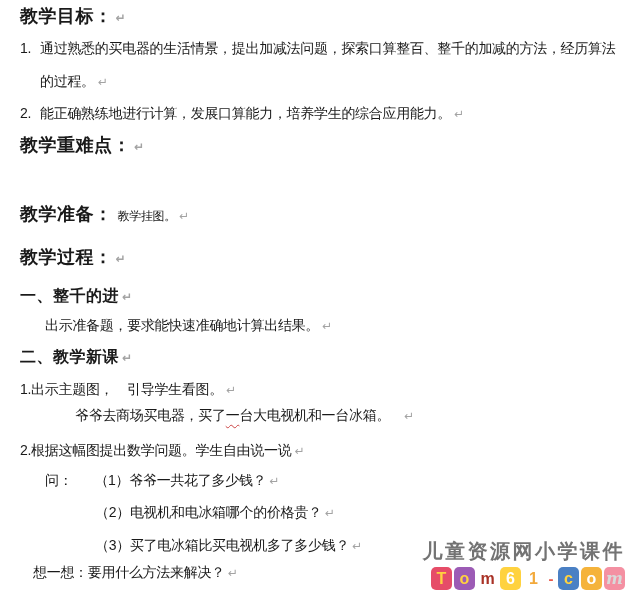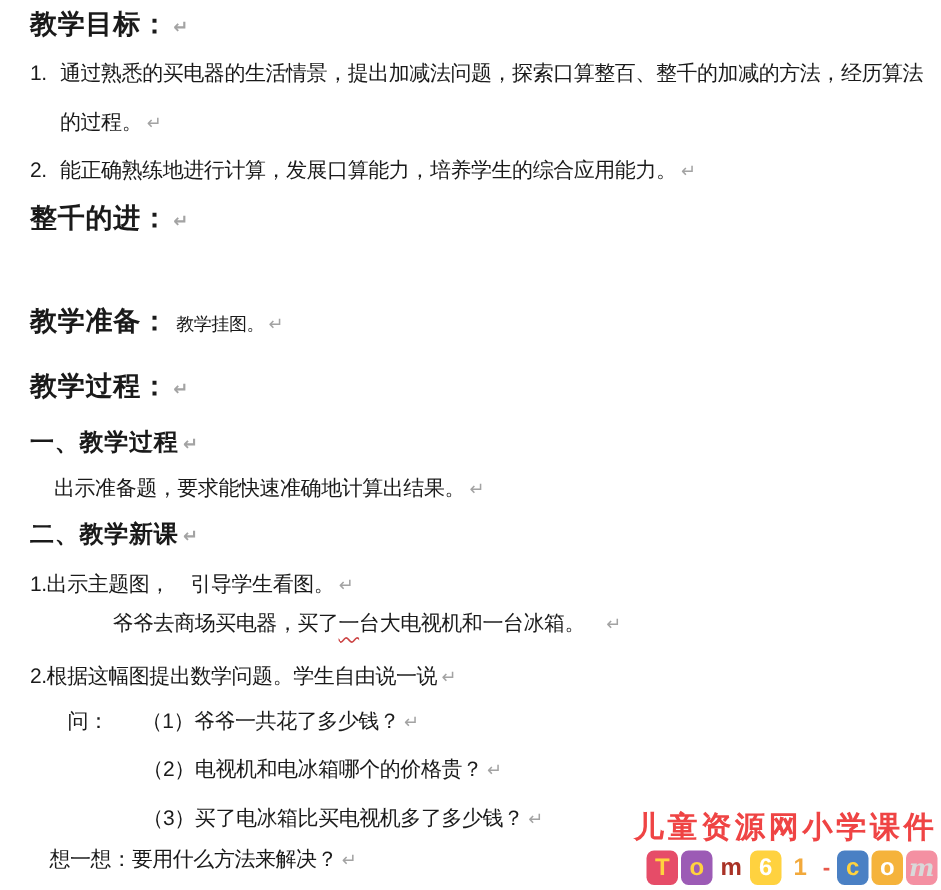--- a/index.html
+++ b/index.html
@@ -23,21 +23,21 @@
     text-decoration:underline;
     text-decoration-style:wavy;
     text-decoration-color:#cc4444;
     text-decoration-thickness:1px;
     text-underline-offset:4px;
   }
   .q-gap{margin-left:22px;}
 
   
   .watermark{position:absolute;right:2px;bottom:3px;text-align:right;}
-  .wm-text{font-size:20px;font-weight:bold;color:#ef4444;letter-spacing:2.5px;white-space:nowrap;}
+  .wm-text{font-size:20px;font-weight:bold;color:#737373;letter-spacing:2.5px;white-space:nowrap;}
   .wm-logo{display:flex;justify-content:flex-end;align-items:center;gap:2px;margin-top:2px;}
   .lb{width:21px;height:23px;border-radius:5px;display:flex;align-items:center;justify-content:center;font-weight:bold;font-size:16px;line-height:1;}
   .lb0{background:#e64c68;color:#ffd23f;}
   .lb1{background:#9c5bb5;color:#ffd23f;}
   .lb2{background:transparent;color:#a93226;}
   .lb3{background:#ffd23f;color:#ffffff;}
   .lb4{background:transparent;color:#f2a93b;}
   .lb5{background:transparent;color:#e8584a;width:10px;font-size:15px;}
   .lb6{background:#4a80c4;color:#ffd23f;}
   .lb7{background:#f5b33b;color:#ffffff;}
@@ -58,37 +58,37 @@
 
   <div class="line" style="top:73px;left:40px;">
     <span>的过程。</span><span class="pilcrow">↵</span>
   </div>
 
   <div class="line" style="top:105px;left:20px;">
     <span class="num">2.</span><span>能正确熟练地进行计算，发展口算能力，培养学生的综合应用能力。</span><span class="pilcrow">↵</span>
   </div>
 
   <div class="line h1" style="top:135px;left:20px;">
-    <span>整千的进：</span><span class="pilcrow">↵</span>
+    <span>教学重难点：</span><span class="pilcrow">↵</span>
   </div>
 
 
   <div class="line" style="top:204px;left:20px;">
     <span class="h1-inline">教学准备：</span><span class="body-inline">教学挂图。</span><span class="pilcrow">↵</span>
   </div>
 
   <div class="line h1" style="top:247px;left:20px;">
     <span>教学过程：</span><span class="pilcrow">↵</span>
   </div>
 
   <div class="line h2" style="top:286px;left:20px;">
-    <span>一、教学过程</span><span class="pilcrow">↵</span>
+    <span>一、整千的进</span><span class="pilcrow">↵</span>
   </div>
 
-  <div class="line" style="top:317px;left:36px;text-align:center;">
+  <div class="line" style="top:317px;left:45px;text-align:center;">
     <span>出示准备题，要求能快速准确地计算出结果。</span><span class="pilcrow">↵</span>
   </div>
 
   <div class="line h2" style="top:347px;left:20px;">
     <span>二、教学新课</span><span class="pilcrow">↵</span>
   </div>
 
   <div class="line" style="top:381px;left:20px;">
     <span>1.出示主题图，　引导学生看图。</span><span class="pilcrow">↵</span>
   </div>

